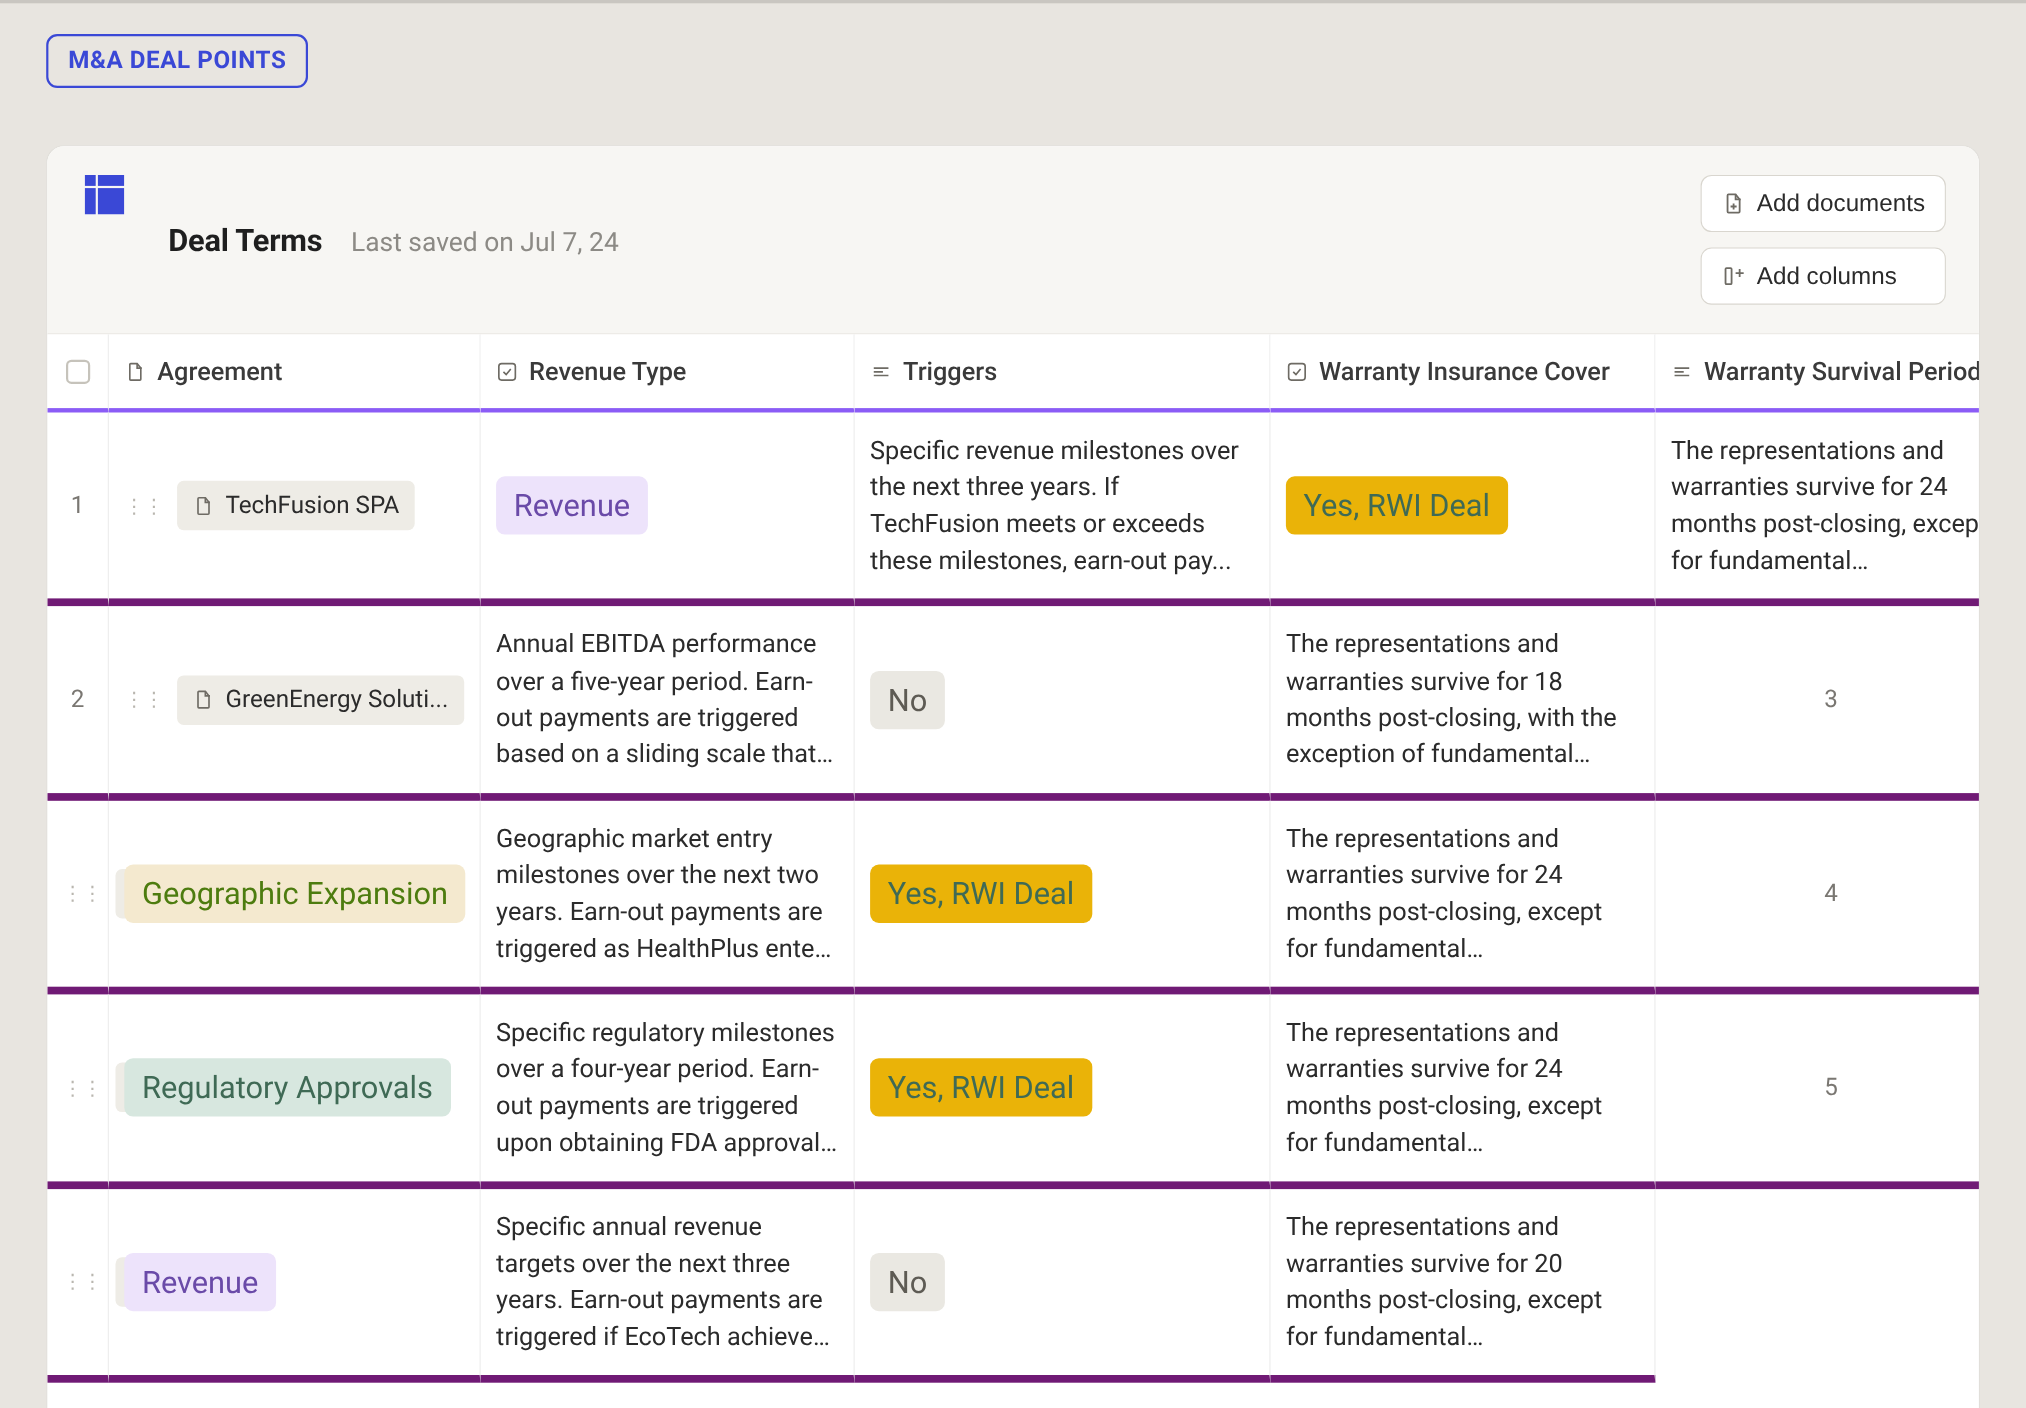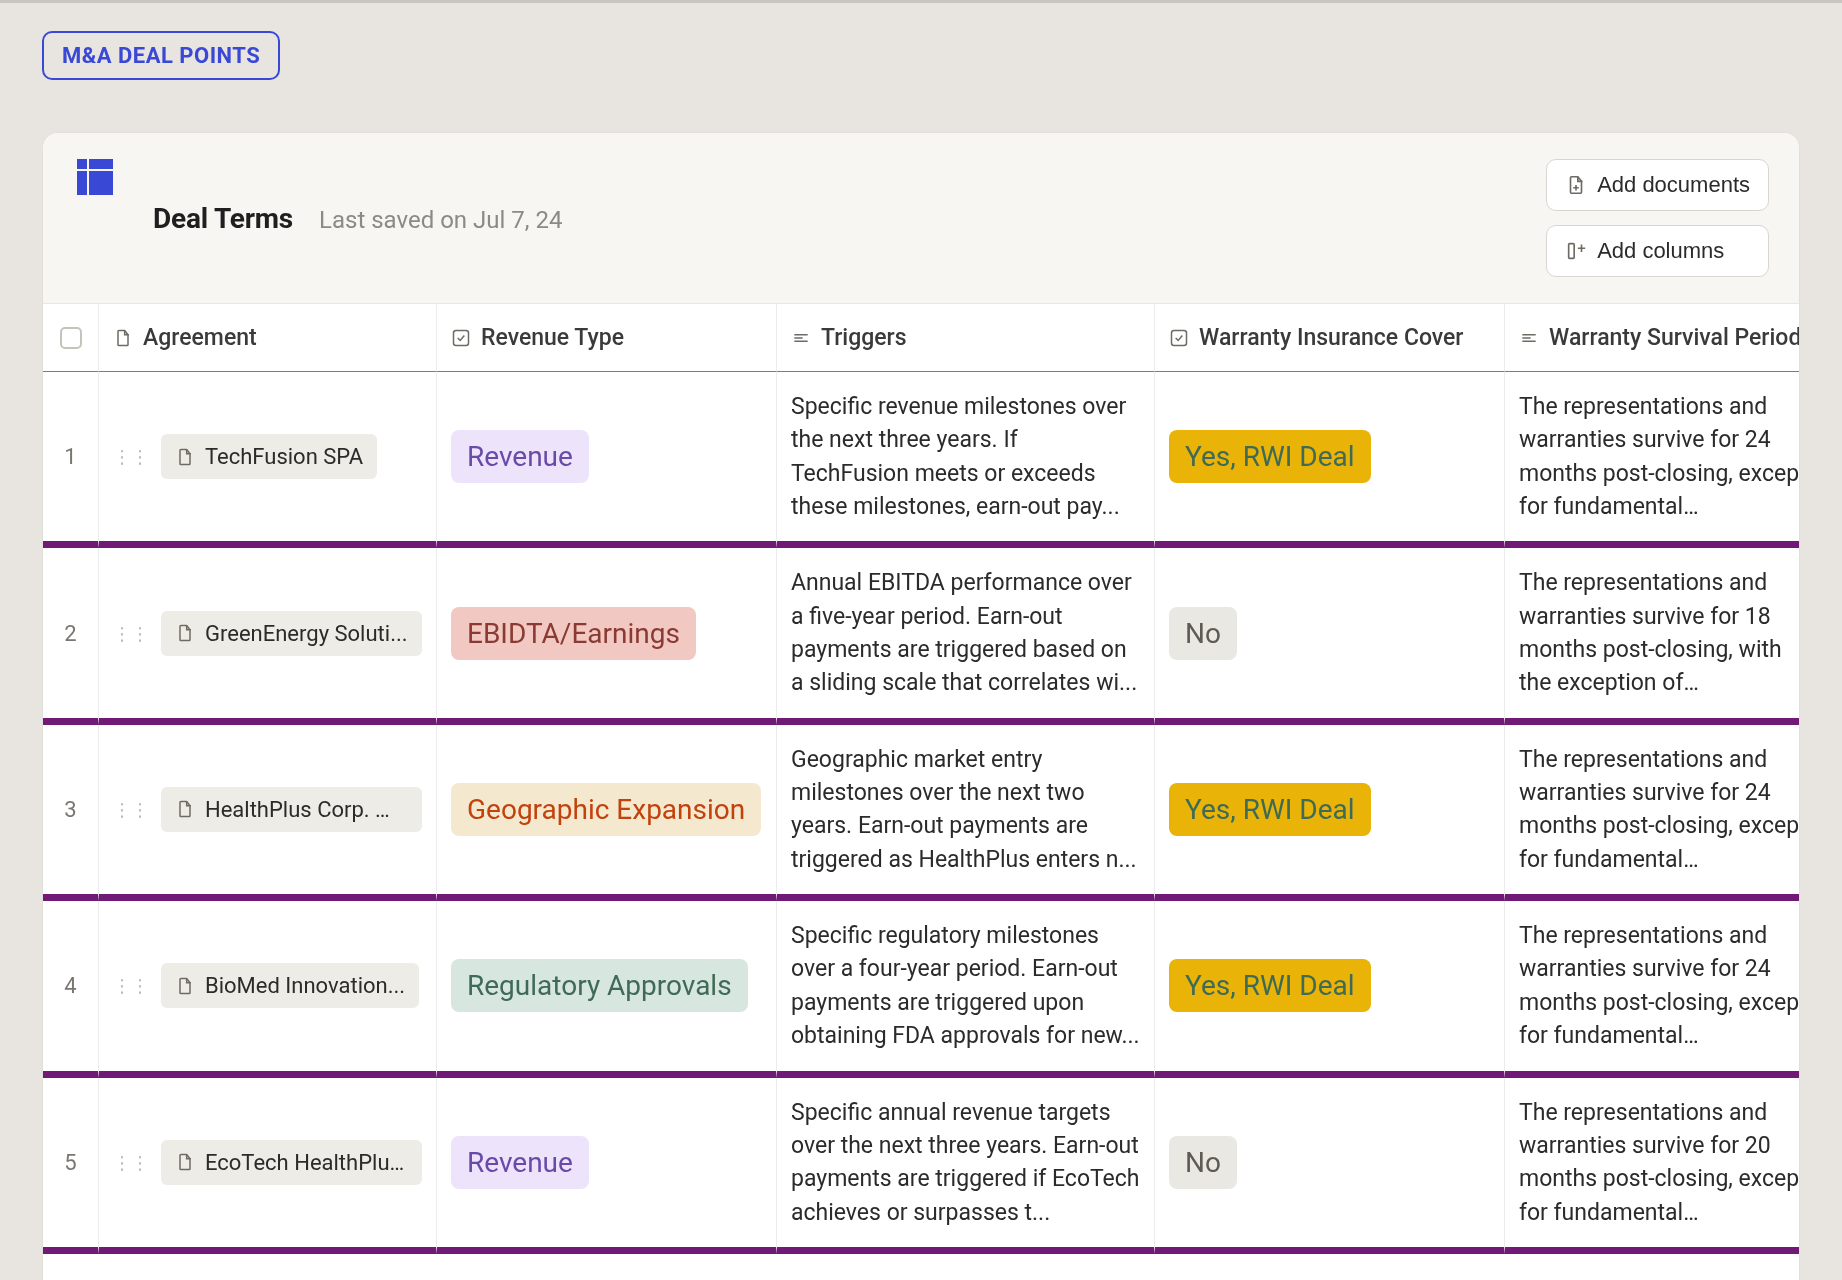--- a/index.html
+++ b/index.html
@@ -63,21 +63,21 @@
 
   .grid {
     display: grid;
     grid-template-columns: 56px 338px 340px 378px 350px 320px;
     width: 100%;
     font-size: 23px;
   }
 
   .hdr {
     background:#fff;
-    border-bottom:1px solid #8b5cf6;
+    border-bottom:4px solid #8b5cf6;
     border-right:1px solid #ececec;
     padding: 20px 14px;
     display:flex; align-items:center; gap:10px;
     color:#3a3a3a; font-weight:500;
     white-space:nowrap; overflow:hidden;
   }
   .hdr.first { justify-content:center; }
   .hdr svg, .cell svg.icon-sm { width:20px; height:20px; stroke:#6e6b64; fill:none; stroke-width:1.8; flex-shrink:0; }
 
   .cell {
@@ -96,21 +96,21 @@
     max-width: 262px; overflow:hidden; white-space:nowrap; text-overflow:ellipsis;
     color:#2b2b2b; font-size:22px;
   }
   .chip-doc span { overflow:hidden; text-overflow:ellipsis; }
   .tag {
     display:inline-block; padding:10px 16px; border-radius:8px;
     font-size:28px; white-space:nowrap;
   }
   .tag.purple { background:#ede3fb; color:#6a4aa8; }
   .tag.red { background:#f2c8c3; color:#8a3a33; }
-  .tag.yellow { background:#f4e9cf; color:#c2410c; }
+  .tag.yellow { background:#f4e9cf; color:#4d7c0f; }
   .tag.teal { background:#d7e7df; color:#3f6a55; }
   .tag.green { background:#eab308; color:#3f6a55; }
   .tag.grey { background:#eae8e2; color:#5e5b54; }
 
   .cell.text { align-items:flex-start; }
   .clamp4 {
     display:-webkit-box; -webkit-line-clamp:4; -webkit-box-orient:vertical;
     overflow:hidden; line-height:1.45; color:#2b2b2b;
   }
 
@@ -232,23 +232,20 @@
       <div class="cell agreement">
         <span class="drag">⋮⋮</span>
         <span class="chip-doc">
           <svg viewBox="0 0 24 24" class="icon-sm">
             <path d="M14 3H7a1 1 0 0 0-1 1v16a1 1 0 0 0 1 1h10a1 1 0 0 0 1-1V8z" fill="none" stroke="#6e6b64" stroke-width="1.8"></path>
             <path d="M14 3v5h5" fill="none" stroke="#6e6b64" stroke-width="1.8"></path>
           </svg>
           <span>GreenEnergy Soluti...</span>
         </span>
       </div>
-      <div class="cell">
-        <span class="tag red">EBIDTA/Earnings</span>
-      </div>
       <div class="cell text">
         <div class="clamp4">Annual EBITDA performance over a five-year period. Earn-out payments are triggered based on a sliding scale that correlates wi...</div>
       </div>
       <div class="cell">
         <span class="tag grey">No</span>
       </div>
       <div class="cell text">
         <div class="clamp4">The representations and warranties survive for 18 months post-closing, with the exception of fundamental representations</div>
       </div>
       <div class="cell rownum">3</div>

